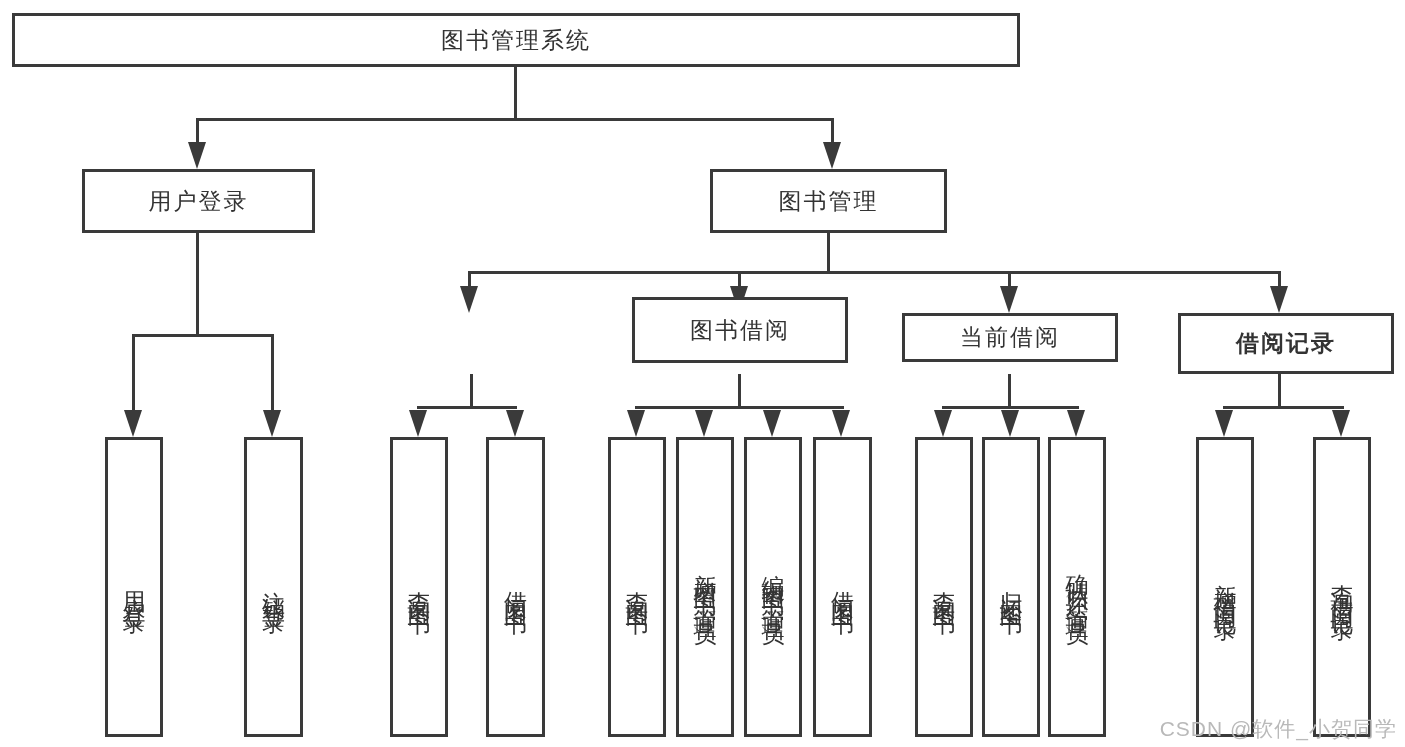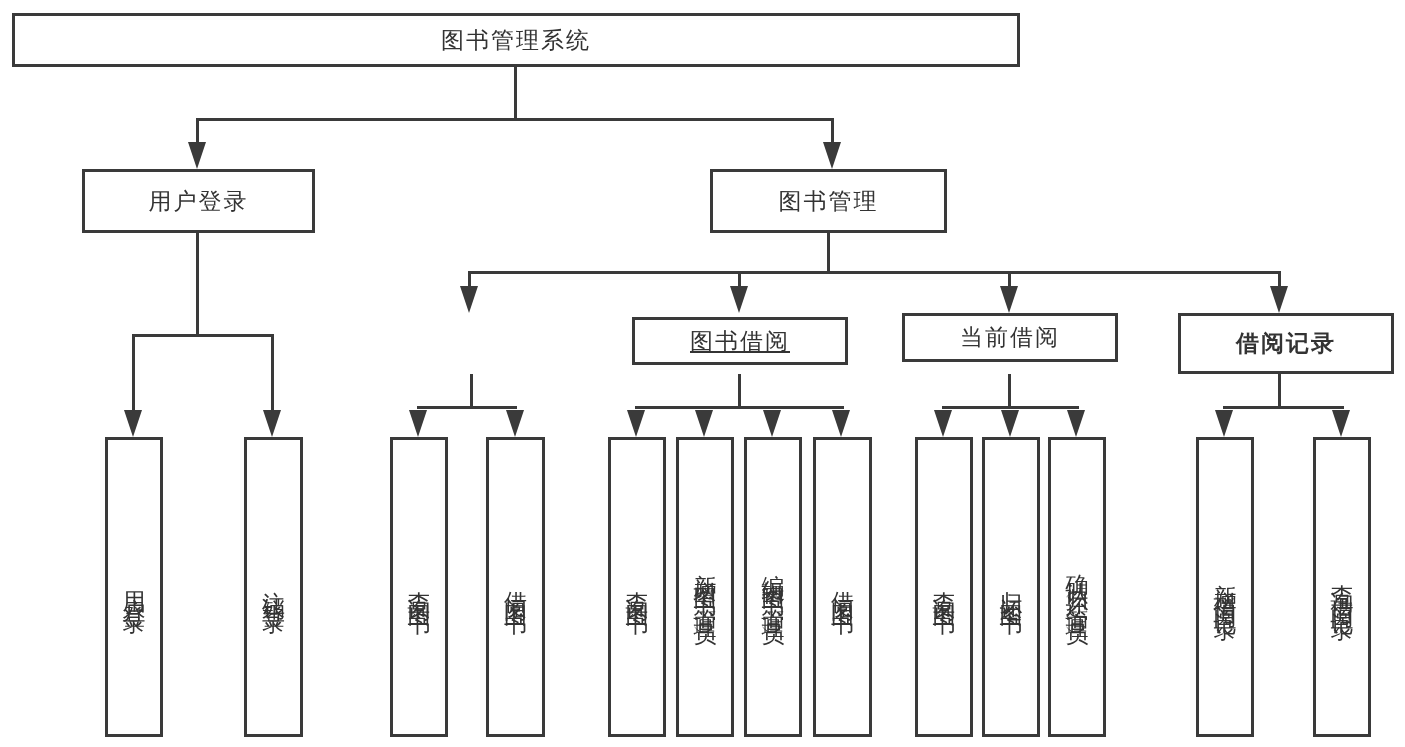--- a/index.html
+++ b/index.html
@@ -100,21 +100,21 @@
   <div class="hline" style="left:468px; top:271px; width:813px;"></div>
   <div class="vline" style="left:468px; top:271px; height:17px;"></div>
   <div class="arrow" style="left:460px; top:286px;"></div>
   <div class="vline" style="left:738px; top:271px; height:17px;"></div>
   <div class="arrow" style="left:730px; top:286px;"></div>
   <div class="vline" style="left:1008px; top:271px; height:17px;"></div>
   <div class="arrow" style="left:1000px; top:286px;"></div>
   <div class="vline" style="left:1278px; top:271px; height:17px;"></div>
   <div class="arrow" style="left:1270px; top:286px;"></div>
 
-  <div class="box" style="left:632px; top:317px; width:216px; height:48px;text-decoration:underline;">
+  <div class="box" style="left:632px; top:297px; width:216px; height:66px;">
     <span>图书借阅</span>
   </div>
   <div class="box" style="left:902px; top:313px; width:216px; height:49px;">
     <span>当前借阅</span>
   </div>
   <div class="box" style="left:1178px; top:313px; width:216px; height:61px;font-weight:bold;">
     <span>借阅记录</span>
   </div>
 
   <div class="vline" style="left:470px; top:374px; height:34px;"></div>
@@ -177,14 +177,15 @@
     <span class="vtext">确认归还（管理员）</span>
   </div>
 
   <div class="box leaf" style="left:1196px; top:437px; width:58px; height:300px;">
     <span class="vtext">新增借阅记录</span>
   </div>
   <div class="box leaf" style="left:1313px; top:437px; width:58px; height:300px;">
     <span class="vtext">查询借阅记录</span>
   </div>
 
+  <div class="watermark">CSDN @软件_小贺同学</div>
 
 </div>
 
 </body></html>

